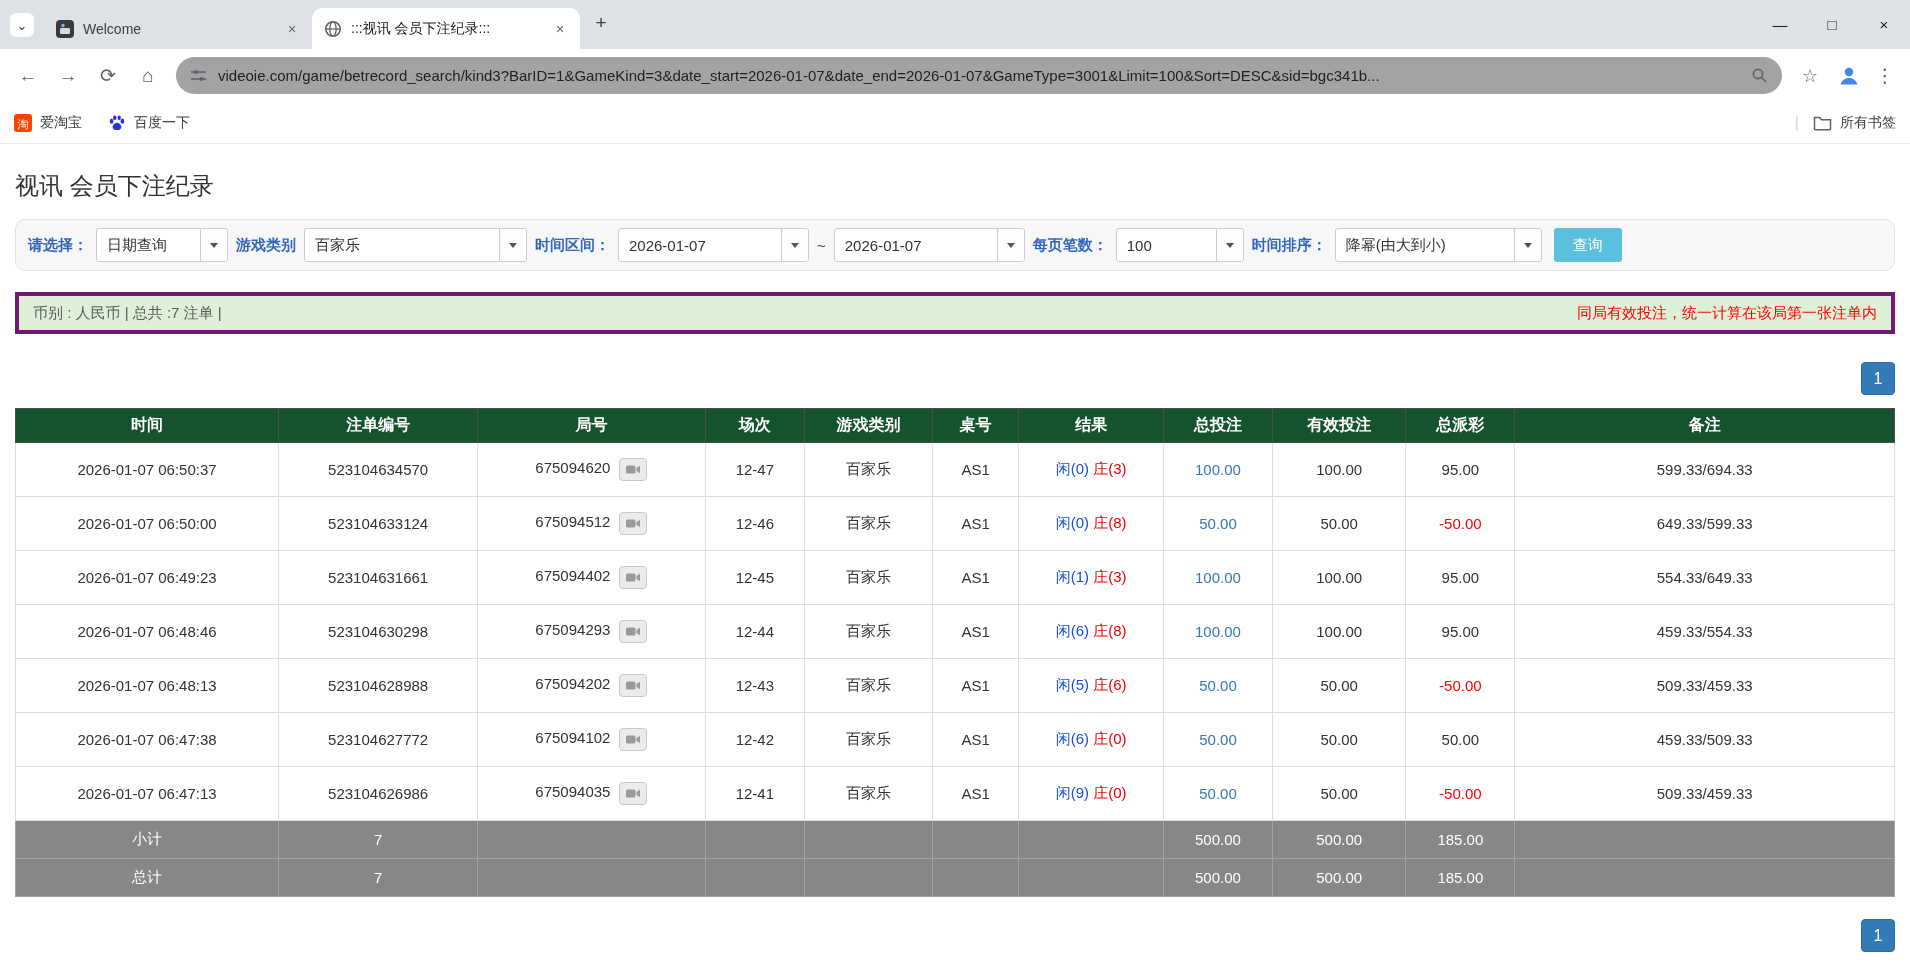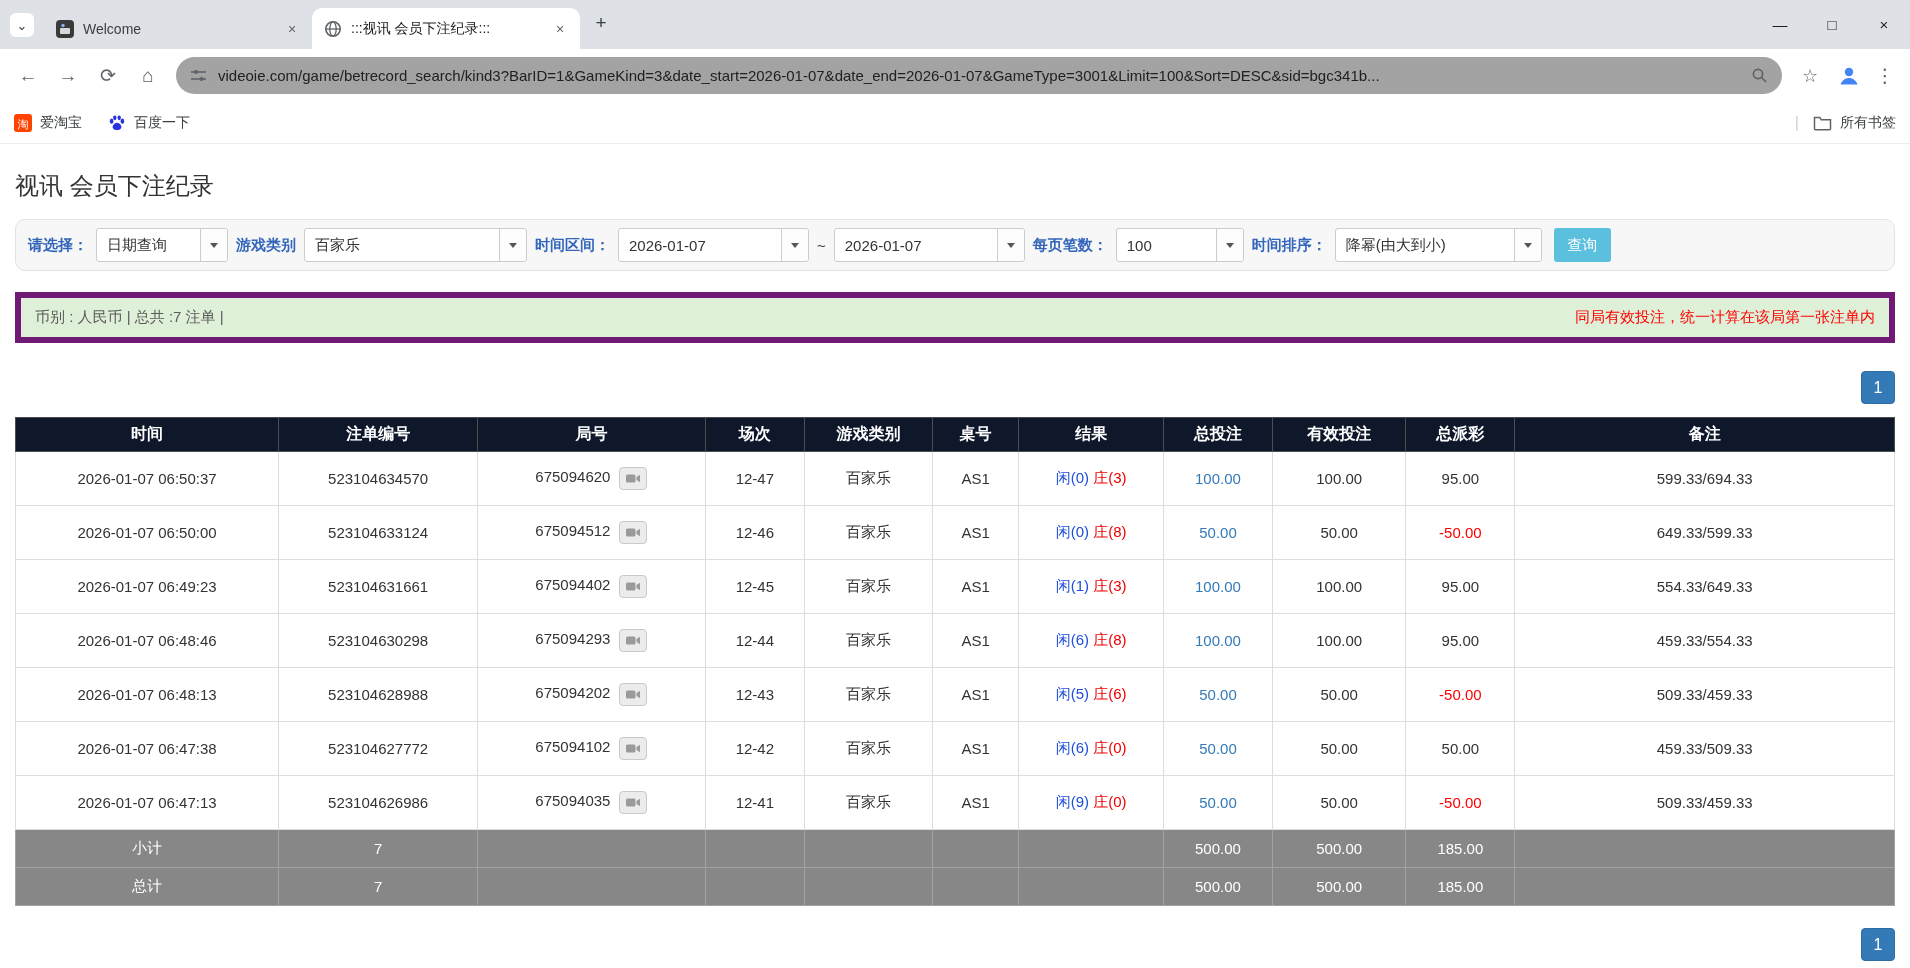--- a/index.html
+++ b/index.html
@@ -50,36 +50,36 @@
     display:flex; align-items:center; padding:0 12px; gap:8px; }
   .flabel { color:#3366bb; font-weight:bold; font-size:15px; white-space:nowrap; }
   .combo { display:inline-flex; align-items:center; height:34px; background:#fff; border:1px solid #ccc;
     border-radius:3px; cursor:pointer; }
   .combo-text { padding:0 10px; font-size:15px; color:#333; flex:1; white-space:nowrap; overflow:hidden; }
   .combo-btn { width:27px; align-self:stretch; border-left:1px solid #ccc; display:flex; align-items:center;
     justify-content:center; background:#fdfdfd; border-radius:0 3px 3px 0; }
   .caret { width:0; height:0; border-left:4px solid transparent; border-right:4px solid transparent; border-top:5px solid #555; }
   .w-query{width:132px} .w-game{width:223px} .w-date{width:191px} .w-size{width:128px} .w-sort{width:207px}
   .tilde { font-size:15px; color:#333; }
-  .search-btn { width:57px; height:34px; background:#5bc0de; color:#fff; border:none; border-radius:3px;
+  .search-btn { width:68px; height:34px; background:#5bc0de; color:#fff; border:none; border-radius:3px;
     font-size:15px; margin-left:4px; cursor:pointer; font-family:inherit; }
 
-  .summary-bar { margin-top:21px; height:51px; background:#dff0d8; border:6px solid #701a75;
+  .summary-bar { margin-top:21px; height:42px; background:#dff0d8; border:4px solid #701a75;
     display:flex; align-items:center; justify-content:space-between; padding:0 14px; font-size:15px; }
   .summary-left { color:#5b5b5b; }
   .summary-right { color:#f00; }
 
   .pager { display:flex; justify-content:flex-end; }
   .pager-top { margin-top:28px; }
   .pager-bottom { margin-top:22px; }
   .page-btn { min-width:34px; height:33px; background:#337ab7; border:1px solid #2e6da4; border-radius:4px;
     color:#fff; font-size:16px; display:flex; align-items:center; justify-content:center; cursor:pointer; }
 
   table.records { width:100%; border-collapse:collapse; table-layout:fixed; margin-top:13px; }
-  .records th { background:#0f172a; color:#fff; font-size:16px; font-weight:bold; height:34px;
+  .records th { background:#14532d; color:#fff; font-size:16px; font-weight:bold; height:34px;
     border:1px solid #4d4d4d; padding:0 4px; }
   .records td { border:1px solid #ddd; text-align:center; font-size:15px; color:#333; height:54px; padding:0 6px;
     overflow:hidden; white-space:nowrap; }
   .records tr.foot td { background:#878787; color:#fff; height:38px; border-color:#a2a2a2; }
   .round-cell .replay-btn { display:inline-flex; align-items:center; justify-content:center; width:28px; height:23px;
     background:#ececec; border:1px solid #c9c9c9; border-radius:4px; margin-left:9px; vertical-align:middle; cursor:pointer; }
   .res-p { color:#1d4ed8; }
   .res-b { color:#ee0000; }
   .blue-link { color:#337ab7; cursor:pointer; }
   td.neg { color:#f00; }

